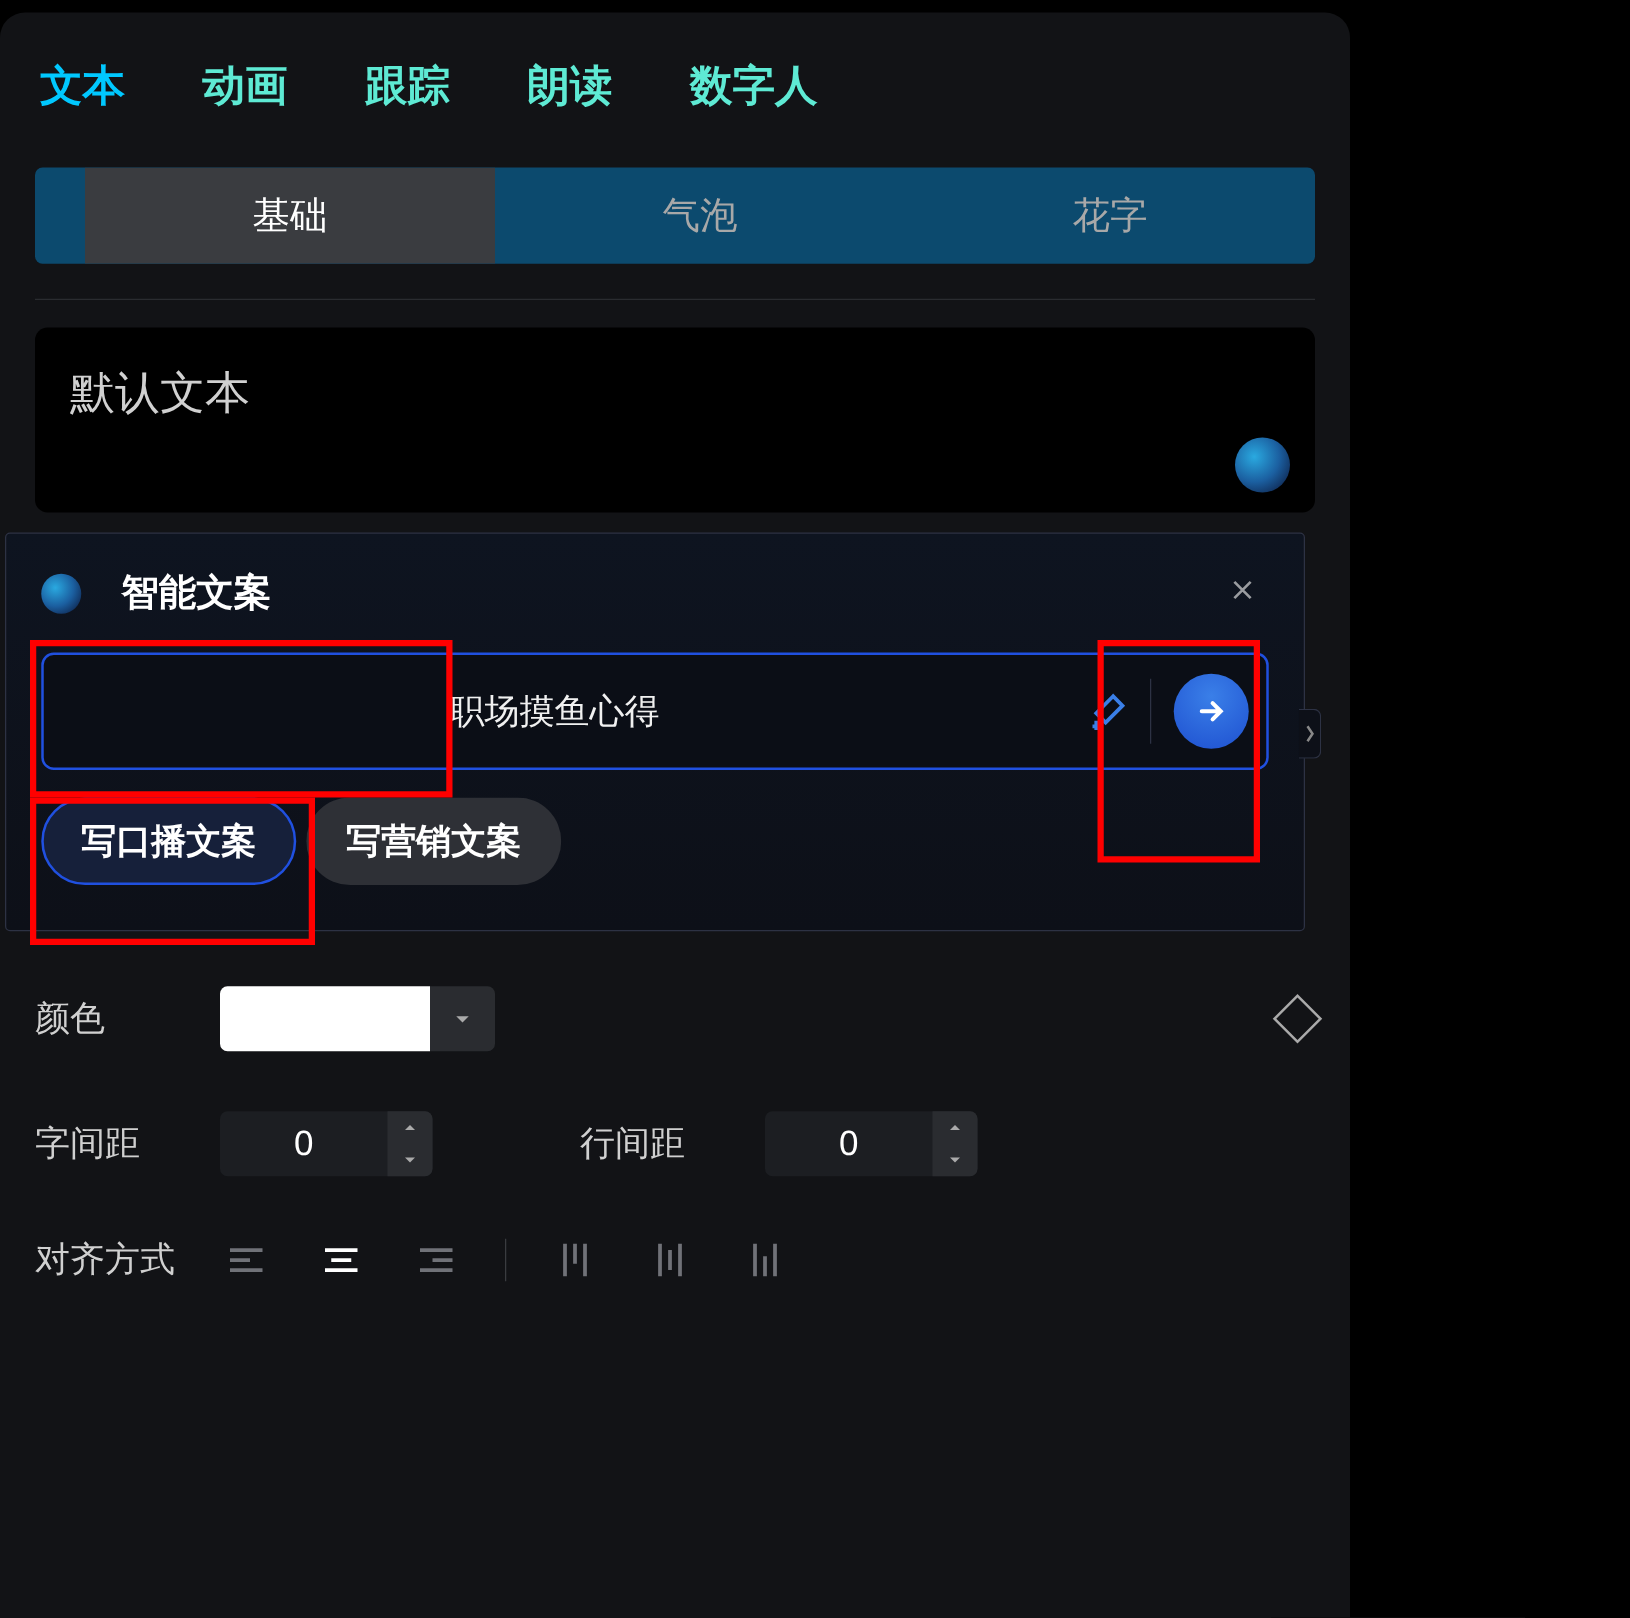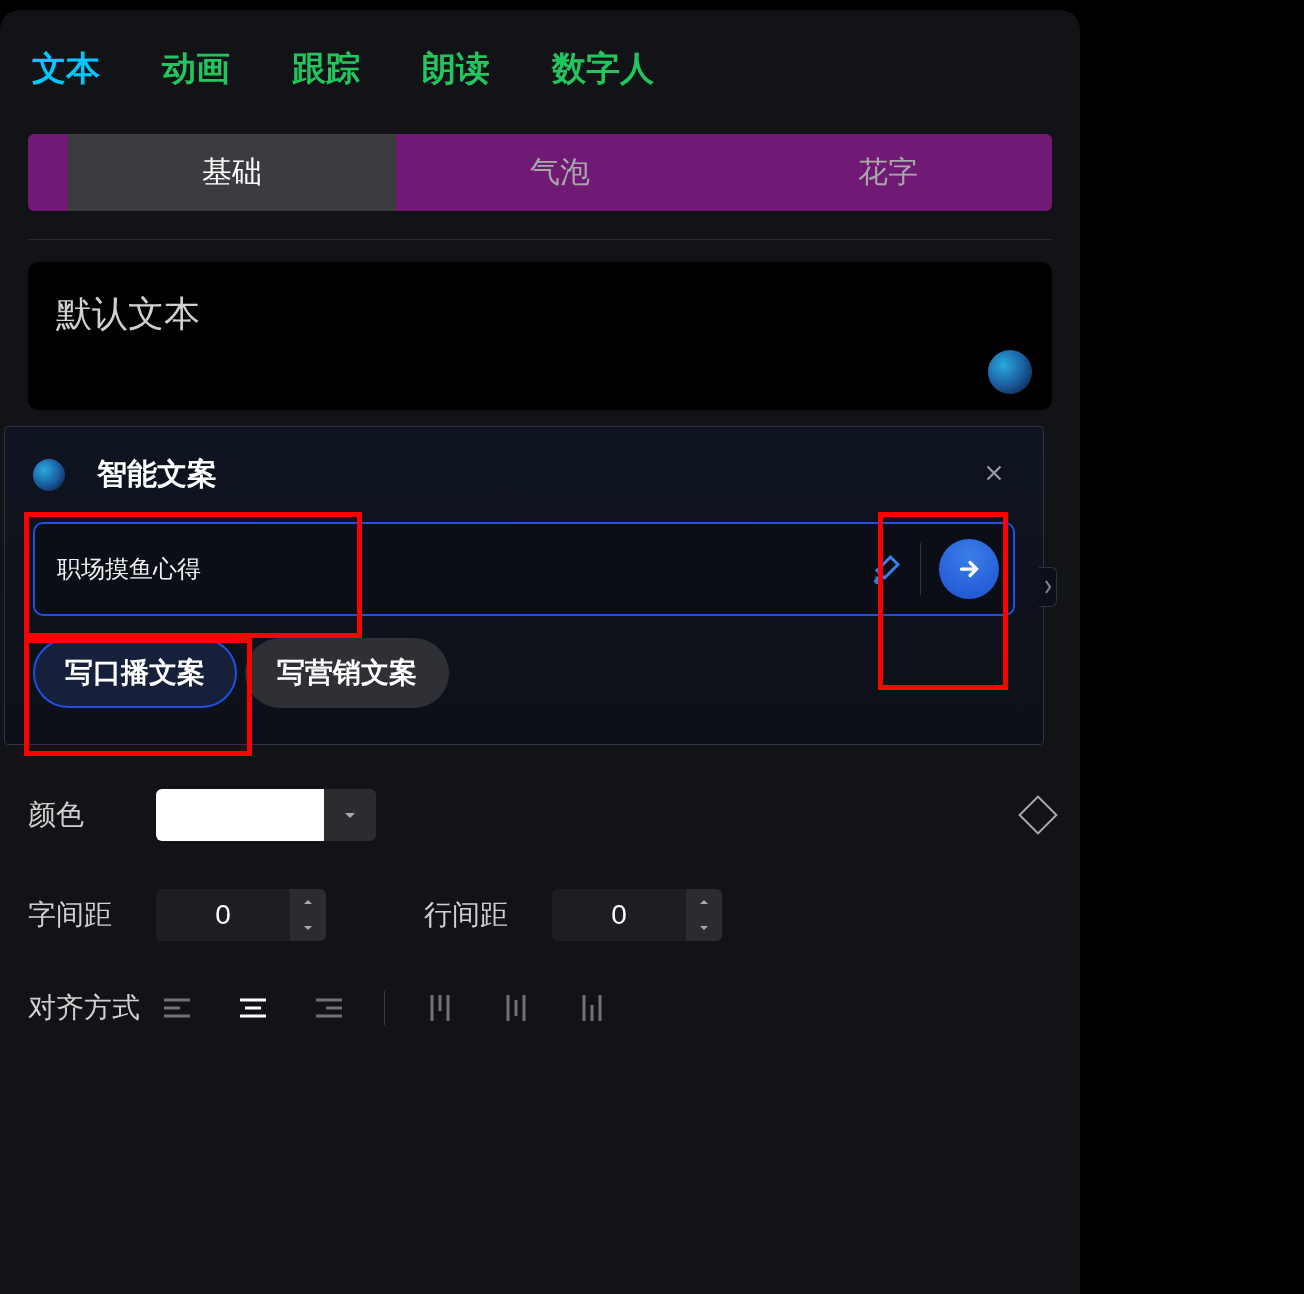--- a/index.html
+++ b/index.html
@@ -21,28 +21,28 @@
     }
     .top-tabs {
       display: flex;
       gap: 62px;
       padding: 36px 32px 20px 32px;
       align-items: center;
     }
     .top-tab {
       font-size: 34px;
       font-weight: 600;
-      color: #22c55e;
+      color: #5eead4;
       cursor: pointer;
     }
     .top-tab.active { color: #00c8ff; }
     .sub-tabs {
       display: flex;
       margin: 22px 28px 0 28px;
-      background: #701a75;
+      background: #0c4a6e;
       border-radius: 6px;
       overflow: hidden;
       padding-left: 40px;
     }
     .sub-tab {
       flex: 1;
       text-align: center;
       padding: 18px 0;
       font-size: 30px;
       color: #a8a8a8;
@@ -113,24 +113,25 @@
       padding: 0;
       height: 94px;
       background: #0b0e16;
       position: relative;
     }
     .sc-input {
       flex: 1;
       background: transparent;
       border: none;
       outline: none;
-      font-size: 24px;
+      font-size: 28px;
       color: #f0f0f0;
       padding: 0 22px;
       height: 100%;
+      text-align: center;
     }
     .sc-magic-icon {
       padding: 0 16px;
       color: #3a7fe8;
       display: flex;
       align-items: center;
       cursor: pointer;
     }
     .sc-divider-v {
       width: 1px;
@@ -191,21 +192,21 @@
       display: flex;
       align-items: center;
       justify-content: center;
     }
     .props {
       margin: 44px 28px 0 28px;
     }
     .prop-row {
       display: flex;
       align-items: center;
-      gap: 8px;
+      gap: 28px;
       margin-bottom: 48px;
       font-size: 28px;
       color: #d0d0d0;
     }
     .prop-label { width: 120px; }
     .color-combo {
       display: flex;
       align-items: center;
     }
     .color-swatch {

